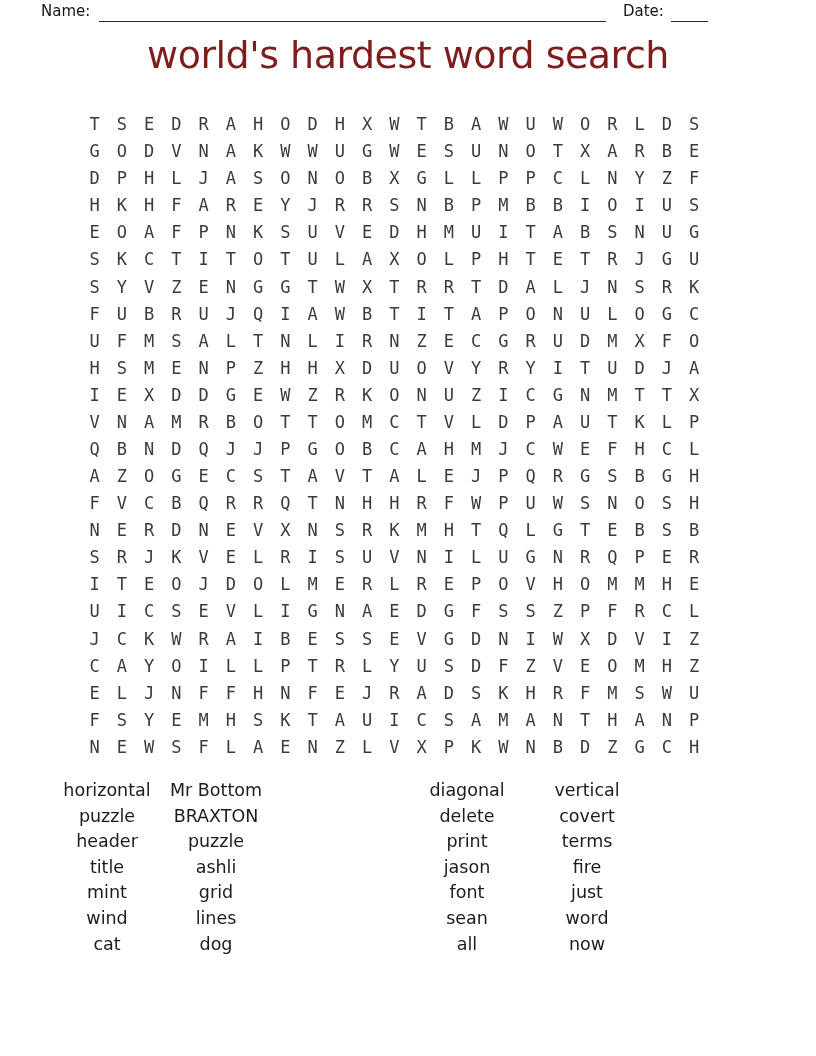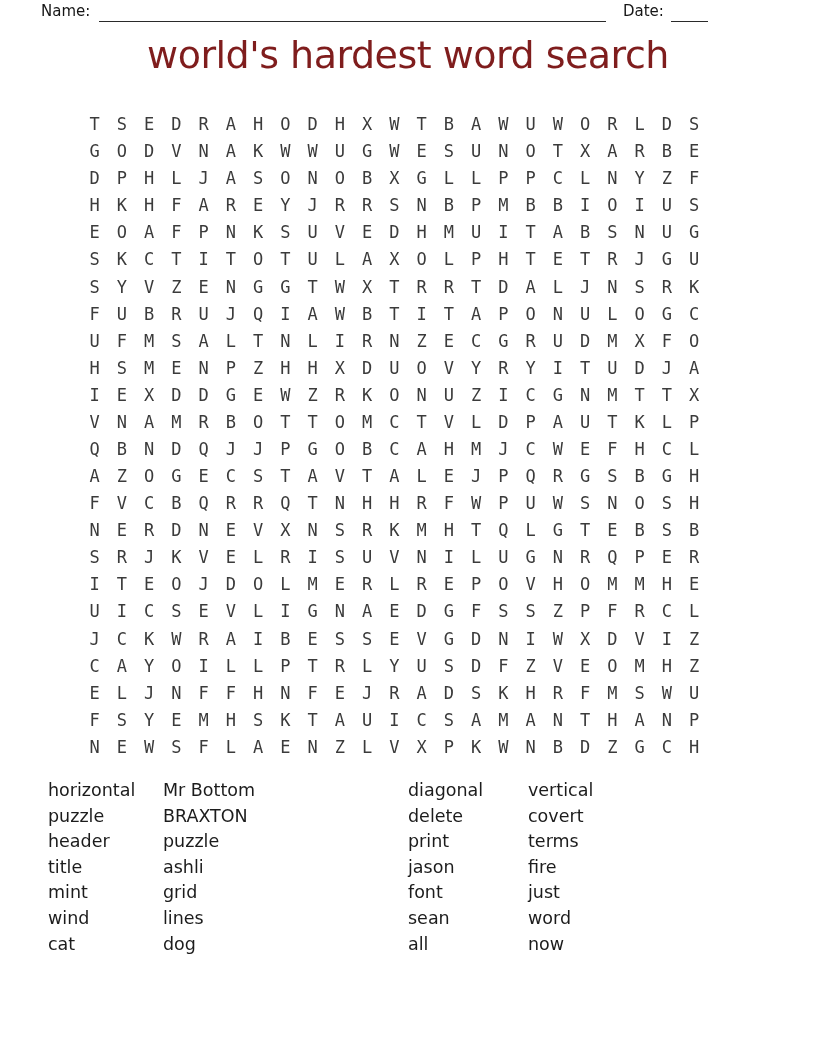--- a/index.html
+++ b/index.html
@@ -71,26 +71,26 @@
   .word-col {
     position: absolute;
     top: 778px;
     width: 118px;
     font-size: 17.5px;
     line-height: 25.6px;
     color: #1c1c1c;
     white-space: nowrap;
   }
   .col-1 { left: 48px; }
-  .col-2 { left: 163px; }
+  .col-2 { left: 157px; }
   .col-3 { left: 288px; }
   .col-4 { left: 408px; }
   .col-5 { left: 528px; }
   .col-6 { left: 648px; }
-  .word-item { display: block; }
+  .word-item { display: block; text-align: center; }
 </style>
 </head>
 <body>
 
 <div class="page">
 
   <span class="hdr-label name-label">Name:</span>
   <span class="fill-line name-line"></span>
 
   <span class="hdr-label date-label">Date:</span>

